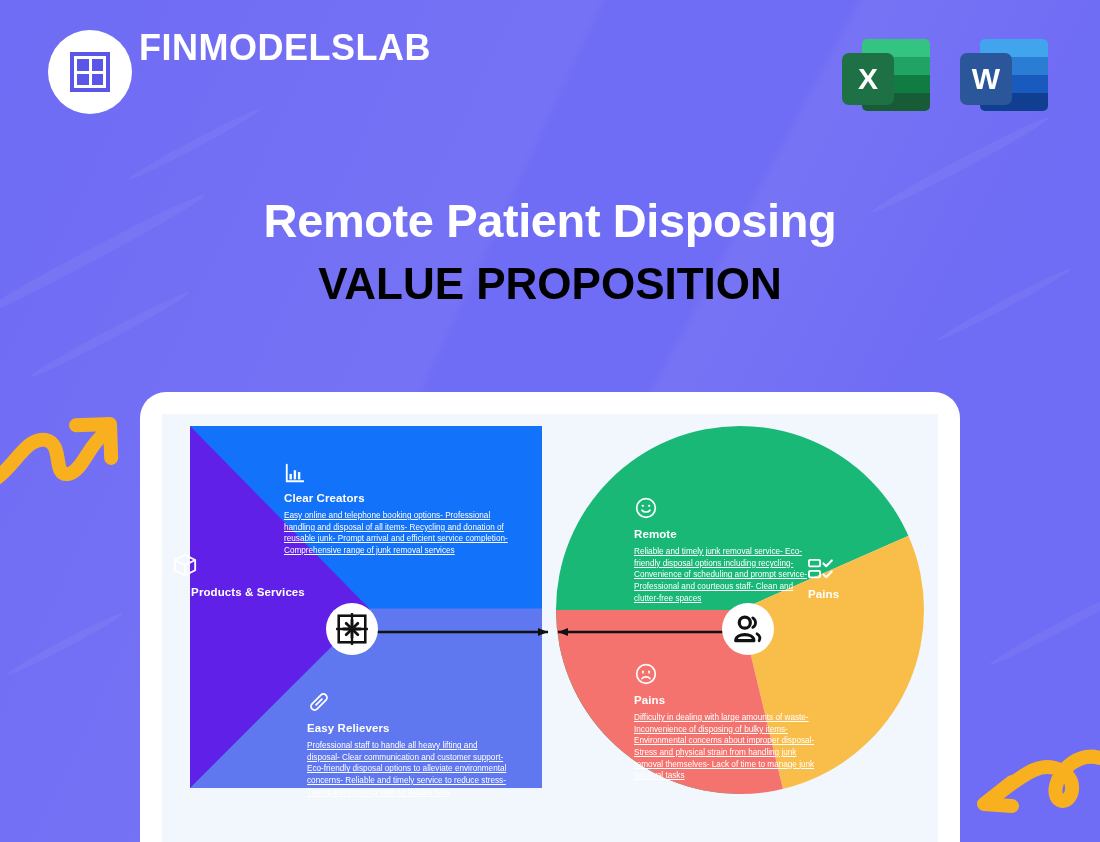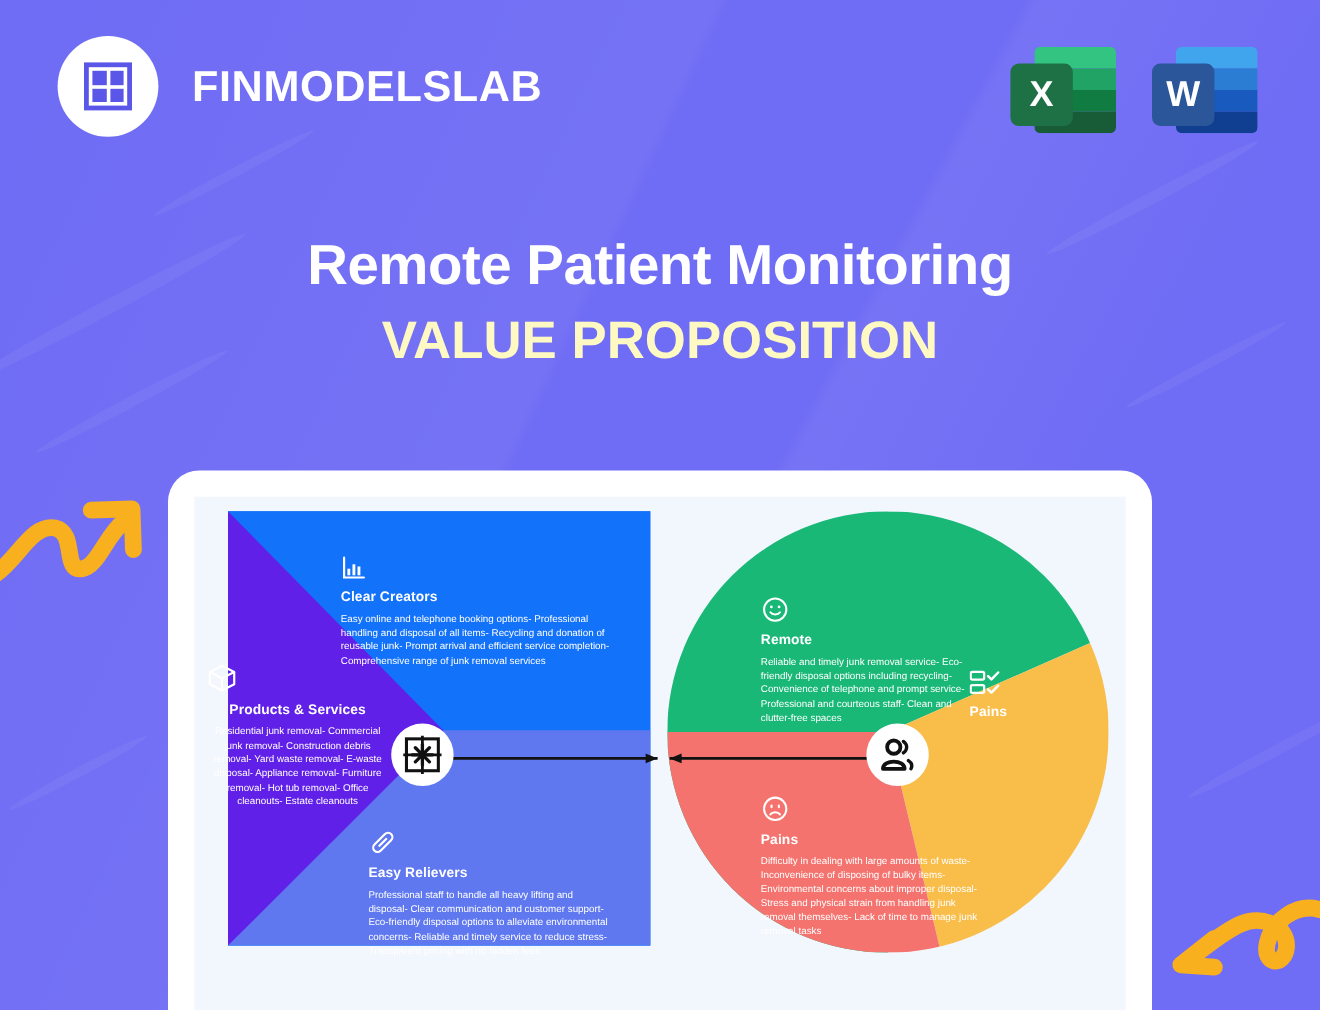--- a/index.html
+++ b/index.html
@@ -21,21 +21,21 @@
   }
   .brush {
     position:absolute;
     background:rgba(255,255,255,0.055);
     border-radius:50%;
     transform-origin:center;
     pointer-events:none;
   }
 
   
-  .header { position:absolute; top:30px; left:48px; display:flex; align-items:center; gap:28px; }
+  .header { position:absolute; top:30px; left:48px; display:flex; gap:7px; }
   .logo-circle {
     width:84px; height:84px; border-radius:50%;
     background:#ffffff; display:flex; align-items:center; justify-content:center;
     flex-shrink:0;
   }
   .logo-grid { width:40px; height:40px; border:4px solid #5a57e8; display:grid;
     grid-template-columns:1fr 1fr; grid-template-rows:1fr 1fr; gap:3px; padding:3px; }
   .logo-grid i { background:#5a57e8; display:block; }
   .brand { display:flex; flex-direction:column; }
   .brand-main {
@@ -50,21 +50,21 @@
   .office-icon { position:relative; width:88px; height:84px; }
   .oi-body { position:absolute; right:0; top:8px; width:68px; height:72px; border-radius:5px; overflow:hidden;
              display:grid; grid-template-rows:1fr 1fr 1fr 1fr; }
   .oi-tile { position:absolute; left:0; top:22px; width:52px; height:52px; border-radius:7px;
              display:flex; align-items:center; justify-content:center;
              color:#fff; font-weight:bold; font-size:30px; }
 
   
   .title-wrap { position:absolute; top:196px; left:0; width:100%; text-align:center; }
   .title-1 { color:#fff; font-size:47px; font-weight:bold; letter-spacing:-0.4px; line-height:1.08; }
-  .title-2 { color:#fef9c3; font-size:44px; font-weight:bold; letter-spacing:0px; margin-top:12px; }
+  .title-2 { color:#000000; font-size:44px; font-weight:bold; letter-spacing:0px; margin-top:12px; }
 
   
   .device {
     position:absolute; left:140px; top:392px; width:820px; height:470px;
     background:#ffffff; border-radius:26px 26px 0 0; padding:22px 22px 0 22px;
   }
   .screen { width:100%; height:100%; background:#f2f6fd; overflow:hidden; position:relative; }
 
   
   .vp-square {
@@ -87,21 +87,21 @@
   .badge-left { left:326px; top:603px; }
   .badge-right { left:722px; top:603px; }
 
   
   .connector { position:absolute; left:372px; top:626px; width:352px; height:12px; z-index:8; }
 
   
   .blk { position:absolute; z-index:10; }
   .blk .ic { margin-bottom:8px; display:block; }
   .blk h4 { color:#fff; font-size:11.5px; font-weight:bold; margin-bottom:6px; letter-spacing:0.1px; }
-  .blk p  { color:#fff; font-size:8.2px; line-height:1.42; }
+  .blk p  { color:#fff; font-size:8.2px; line-height:1.42;text-decoration:underline; }
 
   .b-gain-creators { left:284px; top:462px; width:232px; }
   .b-products     { left:172px; top:552px; width:152px;text-align:center; }
   .b-relievers    { left:307px; top:690px; width:205px; }
   .b-gains        { left:634px; top:496px; width:175px; }
   .b-pains-yellow { left:808px; top:558px; width:122px; }
   .b-pains-red    { left:634px; top:662px; width:190px; }
   .b-pains-yellow p, .b-pains-yellow h4 { color:#ffffff; }
 
   
@@ -150,21 +150,21 @@
       <div style="background:#41a5ee"></div>
       <div style="background:#2b7cd3"></div>
       <div style="background:#185abd"></div>
       <div style="background:#103f91"></div>
     </div>
     <div class="oi-tile" style="background:#2b579a">W</div>
   </div>
 </div>
 
 <div class="title-wrap">
-  <div class="title-1">Remote Patient Monitoring</div>
+  <div class="title-1">Remote Patient Disposing</div>
   <div class="title-2">VALUE PROPOSITION</div>
 </div>
 
 <svg class="arrow-dec arrow-tl" width="135" height="100" viewBox="0 0 135 100">
   <path d="M2 78 C 22 66, 34 34, 54 38 C 72 42, 60 74, 76 72 C 90 70, 96 44, 112 32" stroke="#f9b01e" stroke-width="14" fill="none" stroke-linecap="round"></path>
   <path d="M84 22 L 118 22 L 118 56" stroke="#f9b01e" stroke-width="14" fill="none" stroke-linecap="round" stroke-linejoin="round" transform="rotate(-2 118 22)"></path>
 </svg>
 
 <svg class="arrow-dec arrow-br" width="140" height="96" viewBox="0 0 140 96">
   <path d="M136 10 C 116 4, 96 20, 92 38 C 88 56, 106 58, 108 42 C 110 24, 88 14, 70 22 C 54 29, 40 42, 26 52" stroke="#f9b01e" stroke-width="14" fill="none" stroke-linecap="round"></path>
@@ -248,41 +248,40 @@
   <p>Easy online and telephone booking options- Professional handling and disposal of all items- Recycling and donation of reusable junk- Prompt arrival and efficient service completion- Comprehensive range of junk removal services</p>
 </div>
 
 <div class="blk b-products">
   <svg class="ic" width="26" height="26" viewBox="0 0 24 24">
     <path d="M12 2.6 L21.4 7.4 L21.4 16.8 L12 21.6 L2.6 16.8 L2.6 7.4 Z" fill="none" stroke="#fff" stroke-width="1.7" stroke-linejoin="round"></path>
     <path d="M2.6 7.4 L12 12.2 L21.4 7.4" fill="none" stroke="#fff" stroke-width="1.7" stroke-linejoin="round"></path>
     <path d="M12 12.2 L12 21.6" fill="none" stroke="#fff" stroke-width="1.7"></path>
   </svg>
   <h4>Products &amp; Services</h4>
-  <p>Residential junk removal- Commercial junk removal- Construction debris removal- Yard waste removal- E-waste disposal- Appliance removal- Furniture removal- Hot tub removal- Office cleanouts- Estate cleanouts</p>
 </div>
 
 <div class="blk b-relievers">
   <svg class="ic" width="24" height="24" viewBox="0 0 24 24">
     <rect x="2.2" y="8.4" width="19.6" height="7.2" rx="3.6" fill="none" stroke="#fff" stroke-width="1.8" transform="rotate(-45 12 12)"></rect>
     <line x1="8.6" y1="15.4" x2="15.4" y2="8.6" stroke="#fff" stroke-width="1.8"></line>
   </svg>
   <h4>Easy Relievers</h4>
   <p>Professional staff to handle all heavy lifting and disposal- Clear communication and customer support- Eco-friendly disposal options to alleviate environmental concerns- Reliable and timely service to reduce stress- Transparent pricing with no hidden fees</p>
 </div>
 
 <div class="blk b-gains">
   <svg class="ic" width="24" height="24" viewBox="0 0 24 24">
     <circle cx="12" cy="12" r="9.3" fill="none" stroke="#fff" stroke-width="1.7"></circle>
     <circle cx="8.8" cy="9.8" r="1.15" fill="#fff"></circle>
     <circle cx="15.2" cy="9.8" r="1.15" fill="#fff"></circle>
     <path d="M8 14.2 C 9.6 16.6, 14.4 16.6, 16 14.2" fill="none" stroke="#fff" stroke-width="1.7" stroke-linecap="round"></path>
   </svg>
   <h4>Remote</h4>
-  <p>Reliable and timely junk removal service- Eco-friendly disposal options including recycling- Convenience of telephone and prompt service- Professional and courteous staff- Clean and clutter-free spaces</p>
+  <p>Reliable and timely junk removal service- Eco-friendly disposal options including recycling- Convenience of scheduling and prompt service- Professional and courteous staff- Clean and clutter-free spaces</p>
 </div>
 
 <div class="blk b-pains-yellow">
   <svg class="ic" width="28" height="22" viewBox="0 0 30 22">
     <rect x="1" y="1.2" width="12" height="7" rx="1.4" fill="none" stroke="#fff" stroke-width="2"></rect>
     <rect x="1" y="13" width="12" height="7" rx="1.4" fill="none" stroke="#fff" stroke-width="2"></rect>
     <path d="M16.5 5 L19.5 8 L25.5 1.8" fill="none" stroke="#fff" stroke-width="2.2" stroke-linecap="round" stroke-linejoin="round"></path>
     <path d="M16.5 16.8 L19.5 19.8 L25.5 13.6" fill="none" stroke="#fff" stroke-width="2.2" stroke-linecap="round" stroke-linejoin="round"></path>
   </svg>
   <h4>Pains</h4>

